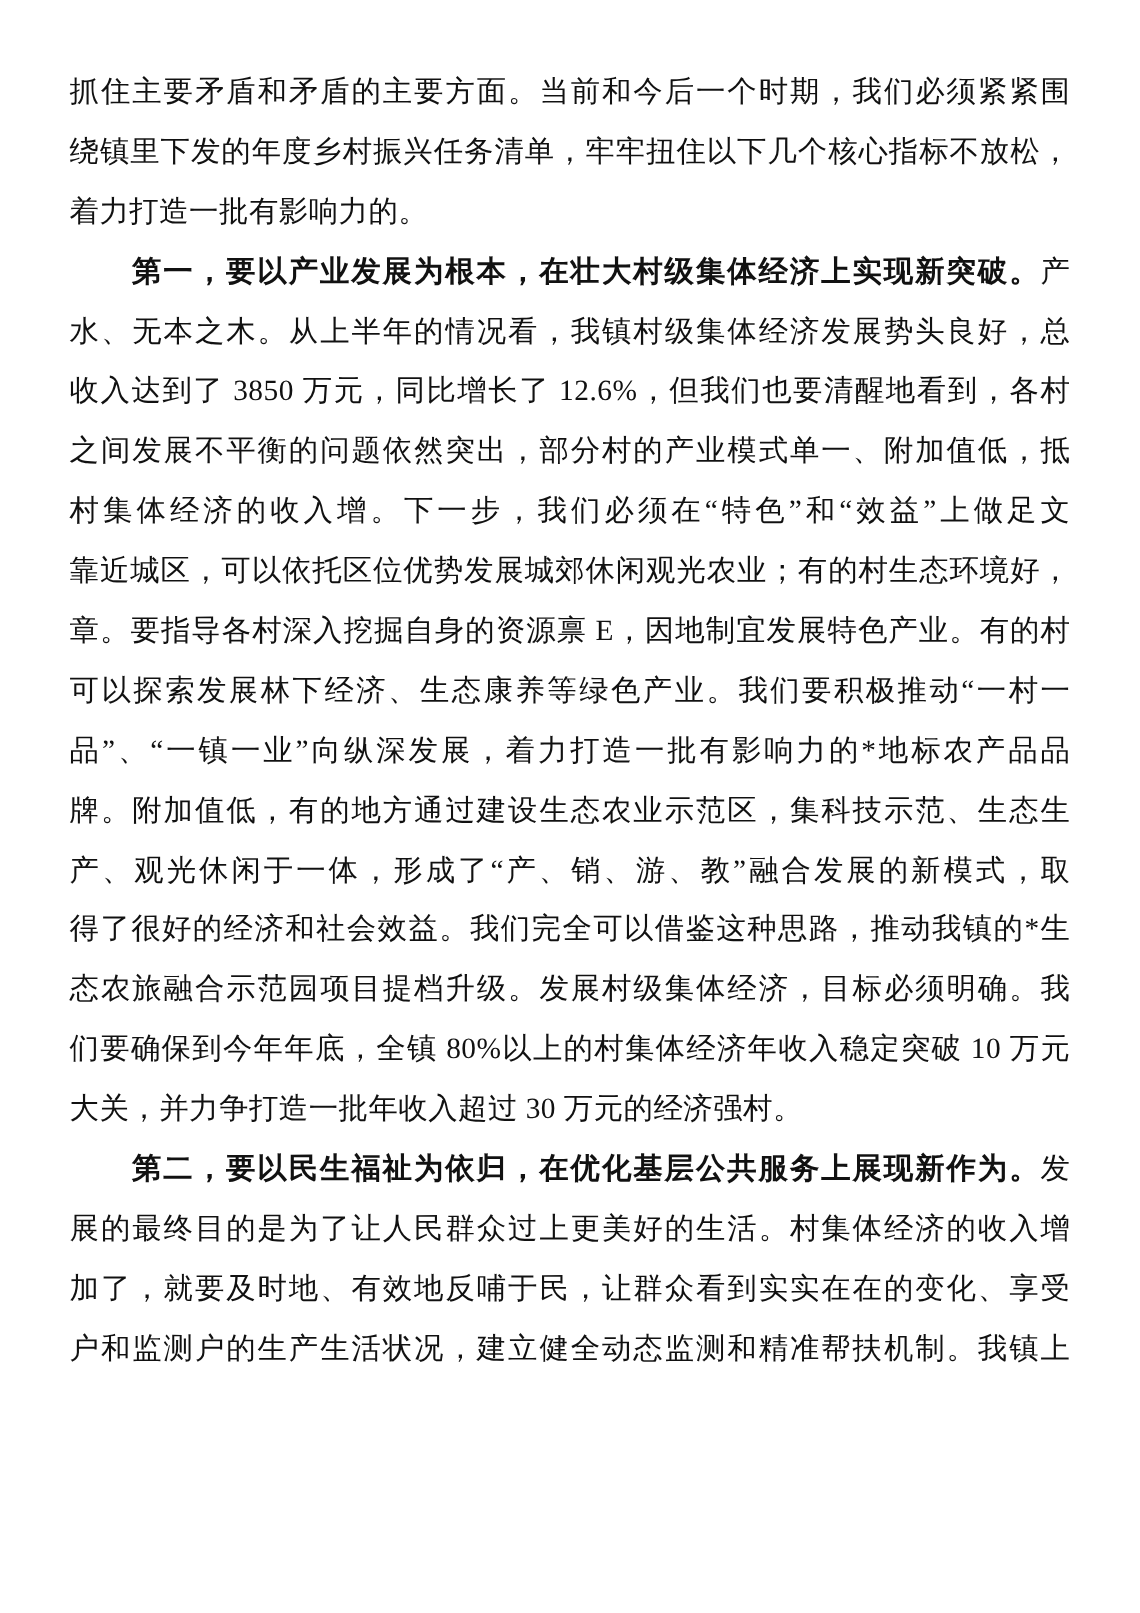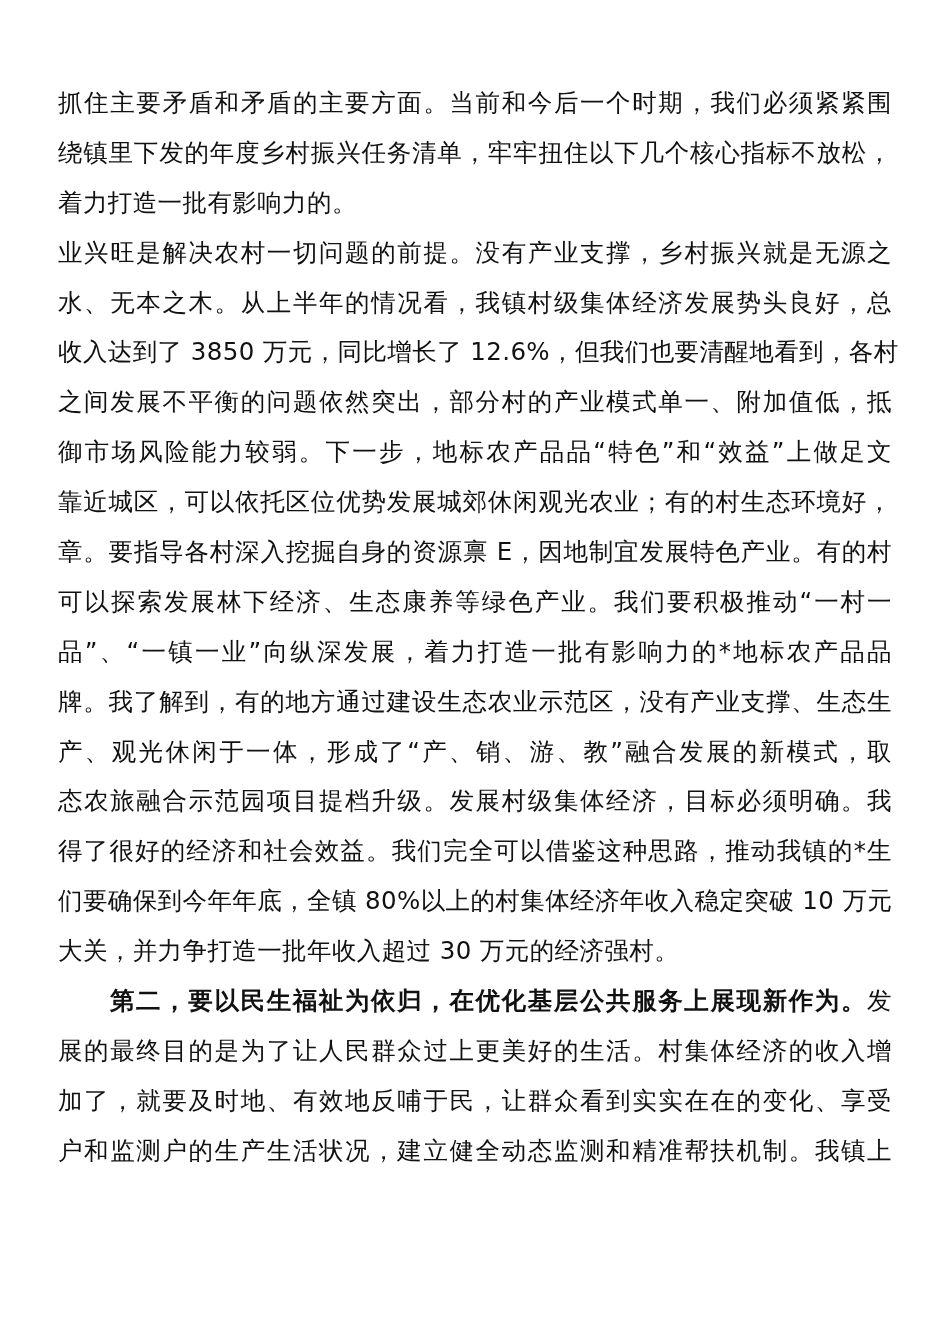--- a/index.html
+++ b/index.html
@@ -11,22 +11,23 @@
     width: 950px;
     height: 1344px;
     overflow: hidden;
     position: relative;
     font-family: "DejaVu Sans", "Liberation Sans", sans-serif;
     color: #111111;
   }
   .page {
     position: absolute;
     left: 58px;
-    top: 78px;
+    top: 52px;
     width: 834px;
+    font-family: Liberation Serif, serif;
   }
   .line {
     height: 49.9px;
     line-height: 49.9px;
     font-size: 24.5px;
     white-space: nowrap;
     text-align: justify;
     text-align-last: justify;
     letter-spacing: 0.4px;
   }
@@ -45,33 +46,33 @@
 
 <div class="page">
 
   <div>
     <div class="line">抓住主要矛盾和矛盾的主要方面。当前和今后一个时期，我们必须紧紧围</div>
     <div class="line">绕镇里下发的年度乡村振兴任务清单，牢牢扭住以下几个核心指标不放松，</div>
     <div class="line last">着力打造一批有影响力的。</div>
   </div>
 
   <div>
-    <div class="line">业兴旺是解决农村一切问题的前提。没有产业支撑，乡村振兴就是无源之</div>
+    <div class="line indent"><span class="bold">第一，要以产业发展为根本，在壮大村级集体经济上实现新突破。</span><span>产</span></div>
     <div class="line">水、无本之木。从上半年的情况看，我镇村级集体经济发展势头良好，总</div>
     <div class="line">收入达到了 3850 万元，同比增长了 12.6%，但我们也要清醒地看到，各村</div>
     <div class="line">之间发展不平衡的问题依然突出，部分村的产业模式单一、附加值低，抵</div>
-    <div class="line">御市场风险能力较弱。下一步，地标农产品品“特色”和“效益”上做足文</div>
+    <div class="line">村集体经济的收入增。下一步，我们必须在“特色”和“效益”上做足文</div>
     <div class="line">靠近城区，可以依托区位优势发展城郊休闲观光农业；有的村生态环境好，</div>
     <div class="line">章。要指导各村深入挖掘自身的资源禀 E，因地制宜发展特色产业。有的村</div>
     <div class="line">可以探索发展林下经济、生态康养等绿色产业。我们要积极推动“一村一</div>
     <div class="line">品”、“一镇一业”向纵深发展，着力打造一批有影响力的*地标农产品品</div>
-    <div class="line">牌。我了解到，有的地方通过建设生态农业示范区，没有产业支撑、生态生</div>
+    <div class="line">牌。附加值低，有的地方通过建设生态农业示范区，集科技示范、生态生</div>
     <div class="line">产、观光休闲于一体，形成了“产、销、游、教”融合发展的新模式，取</div>
+    <div class="line">得了很好的经济和社会效益。我们完全可以借鉴这种思路，推动我镇的*生</div>
     <div class="line">态农旅融合示范园项目提档升级。发展村级集体经济，目标必须明确。我</div>
-    <div class="line">得了很好的经济和社会效益。我们完全可以借鉴这种思路，推动我镇的*生</div>
     <div class="line">们要确保到今年年底，全镇 80%以上的村集体经济年收入稳定突破 10 万元</div>
     <div class="line last">大关，并力争打造一批年收入超过 30 万元的经济强村。</div>
   </div>
 
   <div>
     <div class="line indent"><span class="bold">第二，要以民生福祉为依归，在优化基层公共服务上展现新作为。</span><span>发</span></div>
     <div class="line">展的最终目的是为了让人民群众过上更美好的生活。村集体经济的收入增</div>
     <div class="line">加了，就要及时地、有效地反哺于民，让群众看到实实在在的变化、享受</div>
     <div class="line">户和监测户的生产生活状况，建立健全动态监测和精准帮扶机制。我镇上</div>
   </div>

